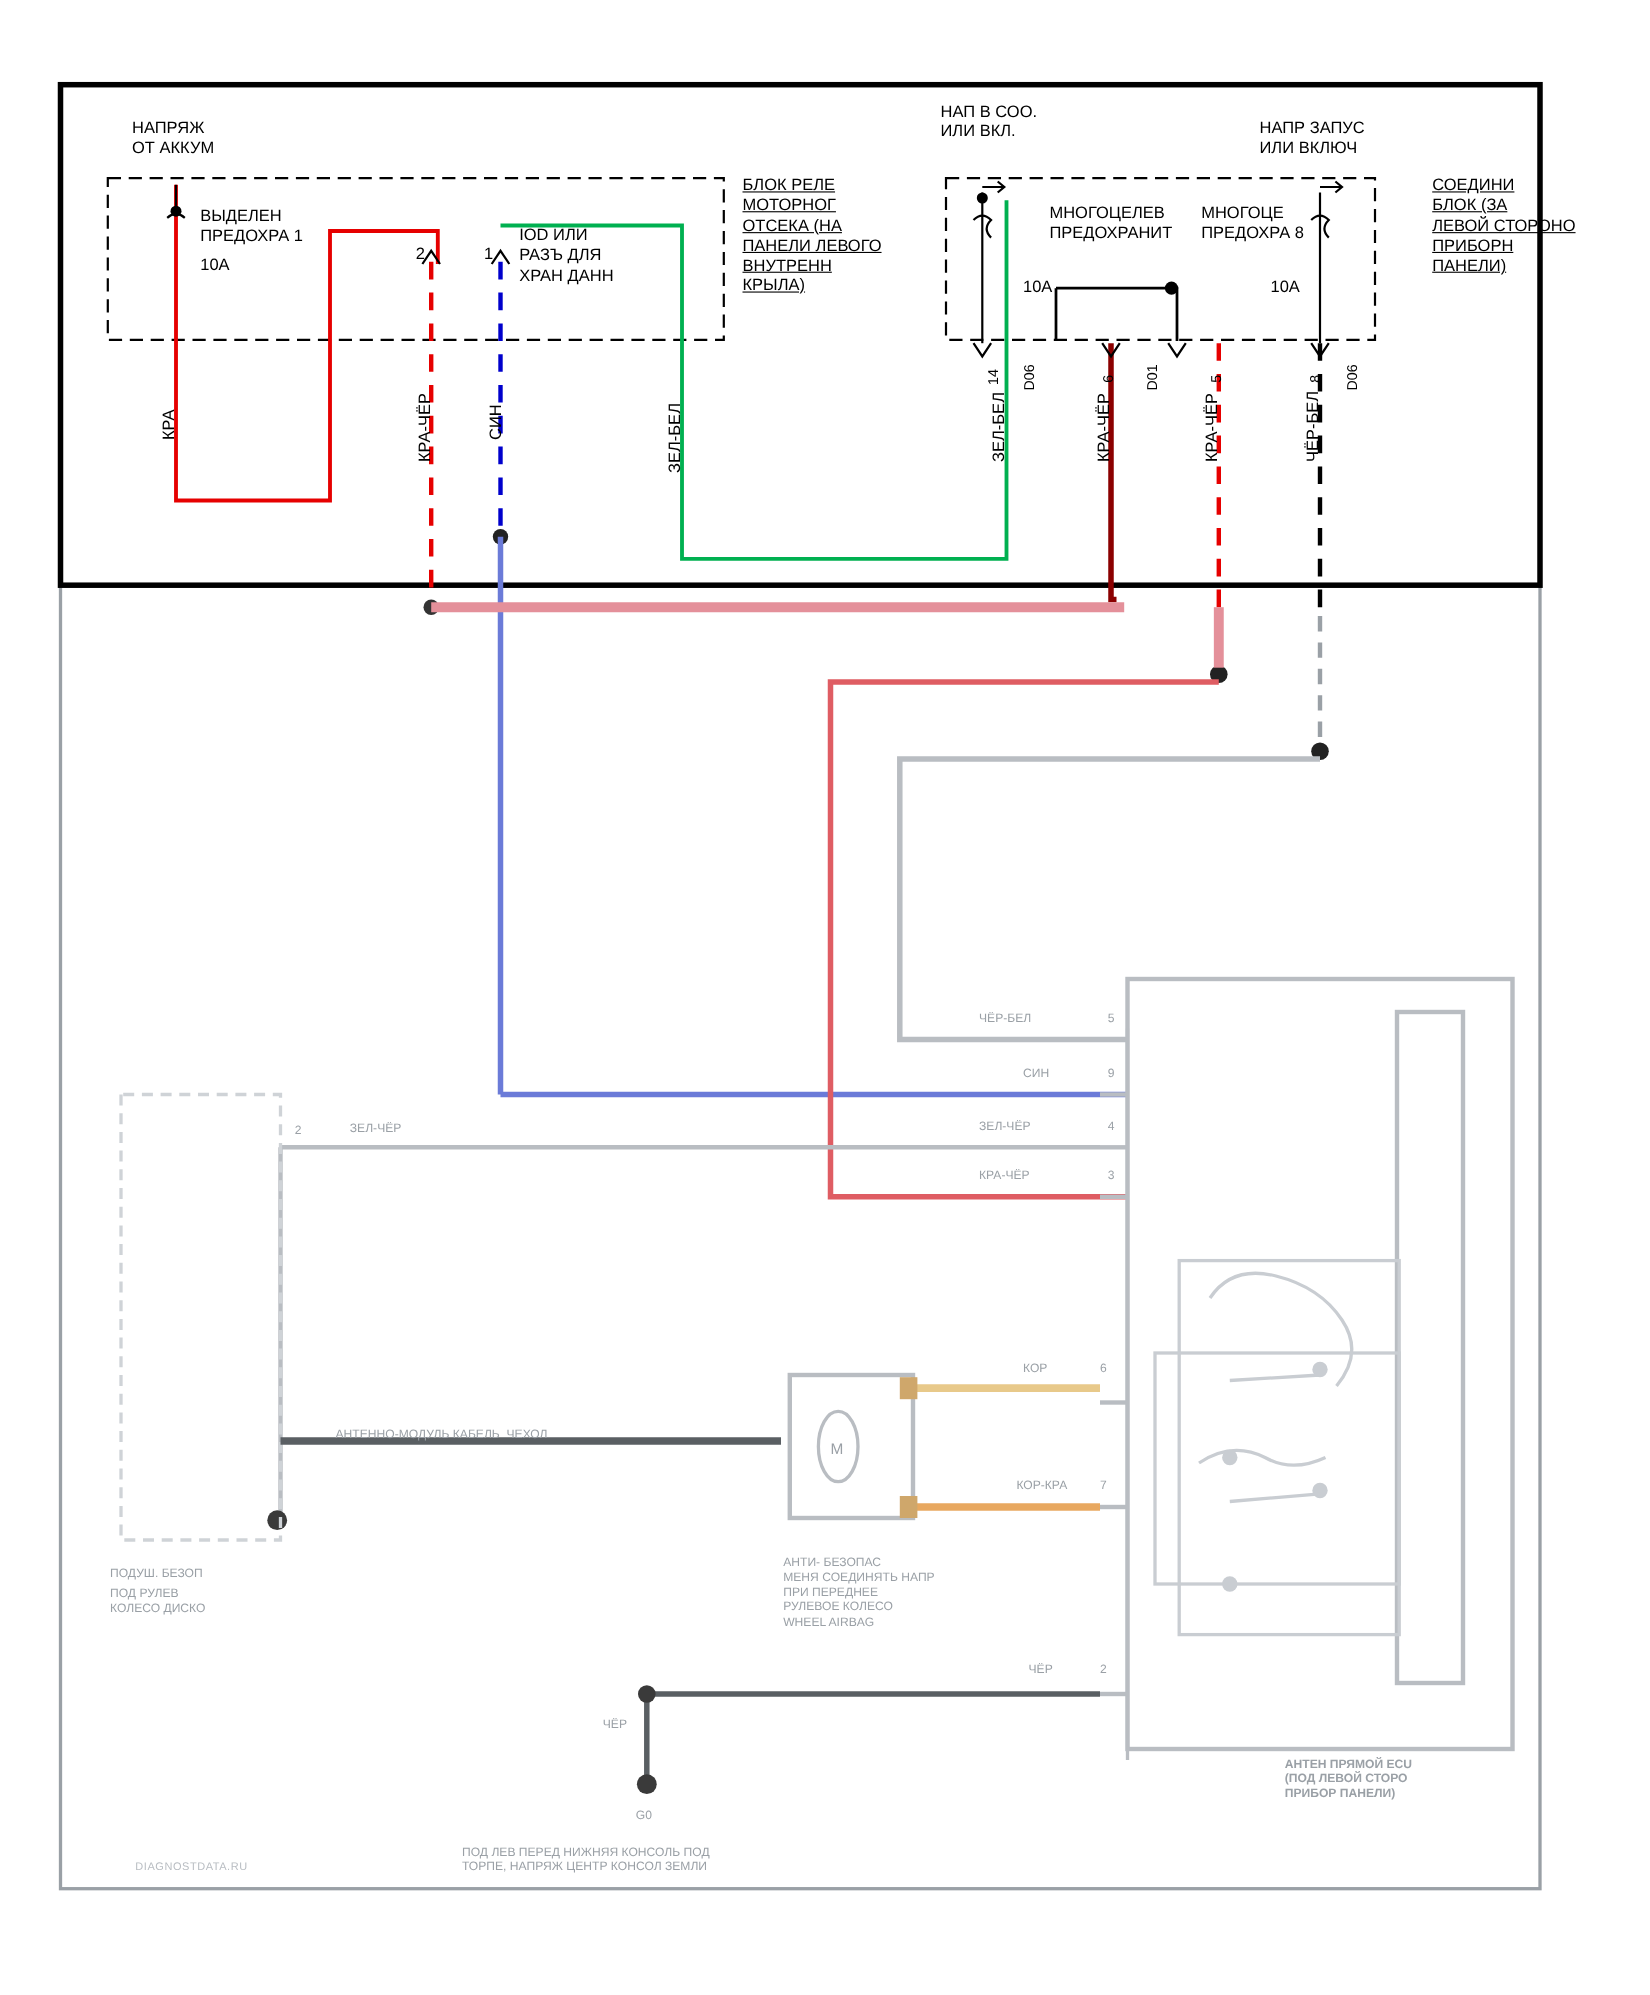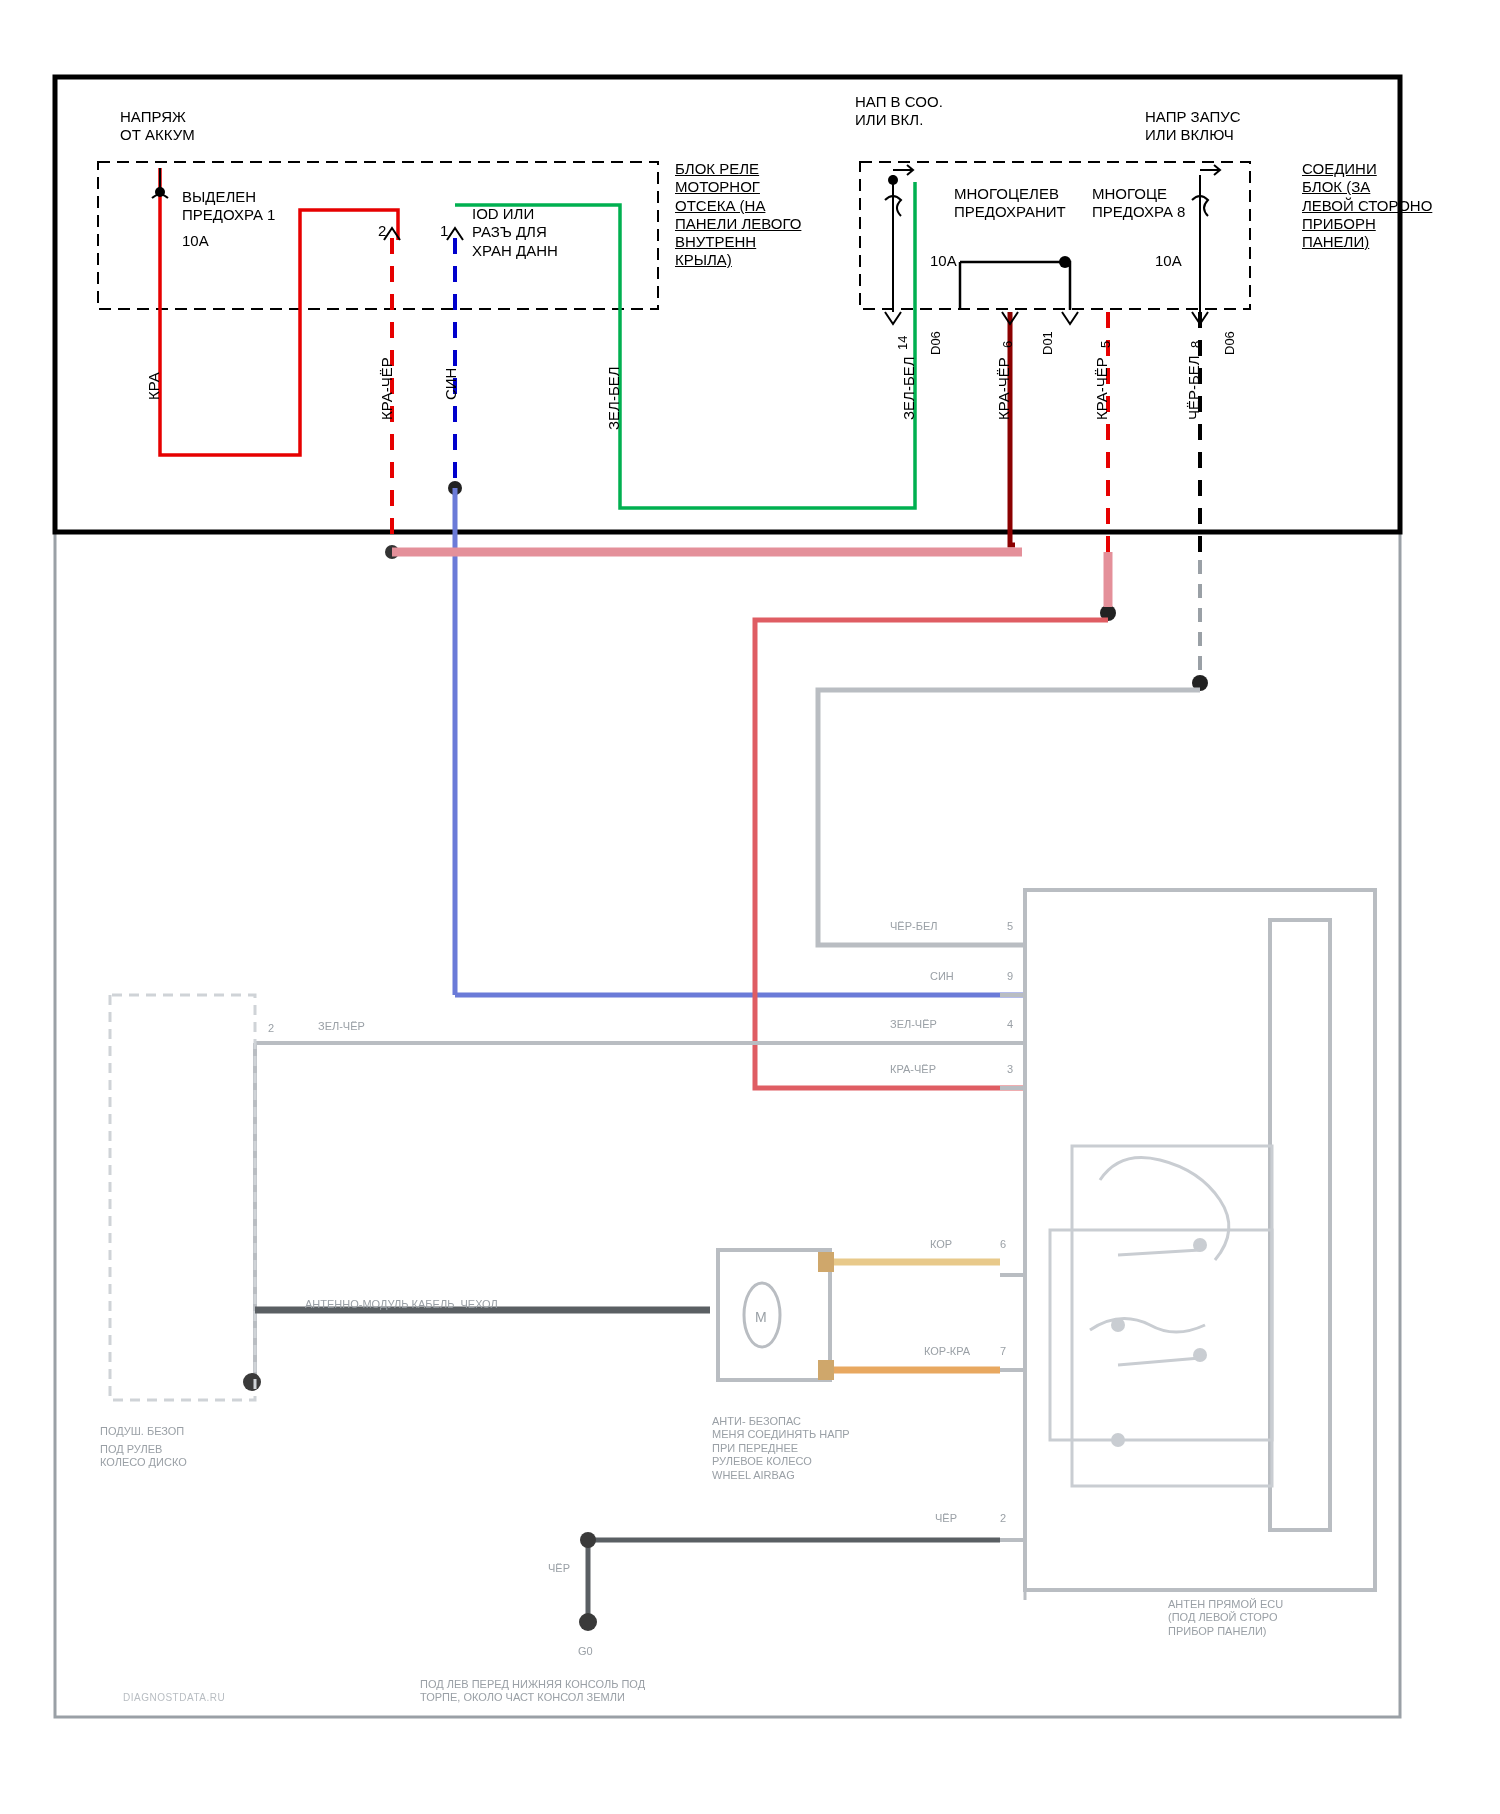--- a/index.html
+++ b/index.html
@@ -239,21 +239,21 @@
 КОЛЕСО ДИСКО</div>
 
 <div class="lbl tiny faint" style="left:305px; top:1298px;">АНТЕННО-МОДУЛЬ КАБЕЛЬ  ЧЕХОЛ</div>
 
 <div class="lbl tiny faint" style="left:712px; top:1415px;">АНТИ- БЕЗОПАС
 МЕНЯ СОЕДИНЯТЬ НАПР
 ПРИ ПЕРЕДНЕЕ
 РУЛЕВОЕ КОЛЕСО
 WHEEL AIRBAG</div>
 
-<div class="lbl tiny faint" style="left:1168px; top:1598px;">АНТЕН ПРЯМОЙ ECU
+<div class="lbl tiny faint" style="left:1168px; top:1598px;font-weight:bold;">АНТЕН ПРЯМОЙ ECU
 (ПОД ЛЕВОЙ СТОРО
 ПРИБОР ПАНЕЛИ)</div>
 
 <div class="lbl tiny faint" style="left:420px; top:1678px;">ПОД ЛЕВ ПЕРЕД НИЖНЯЯ КОНСОЛЬ ПОД
-ТОРПЕ, ОКОЛО ЧАСТ КОНСОЛ ЗЕМЛИ</div>
+ТОРПЕ, НАПРЯЖ ЦЕНТР КОНСОЛ ЗЕМЛИ</div>
 <div class="lbl tiny faint" style="left:578px; top:1645px;">G0</div>
 
 <div class="watermark" style="left:82px; top:1692px;padding-left:41px;">DIAGNOSTDATA.RU</div>
 
 </body></html>

